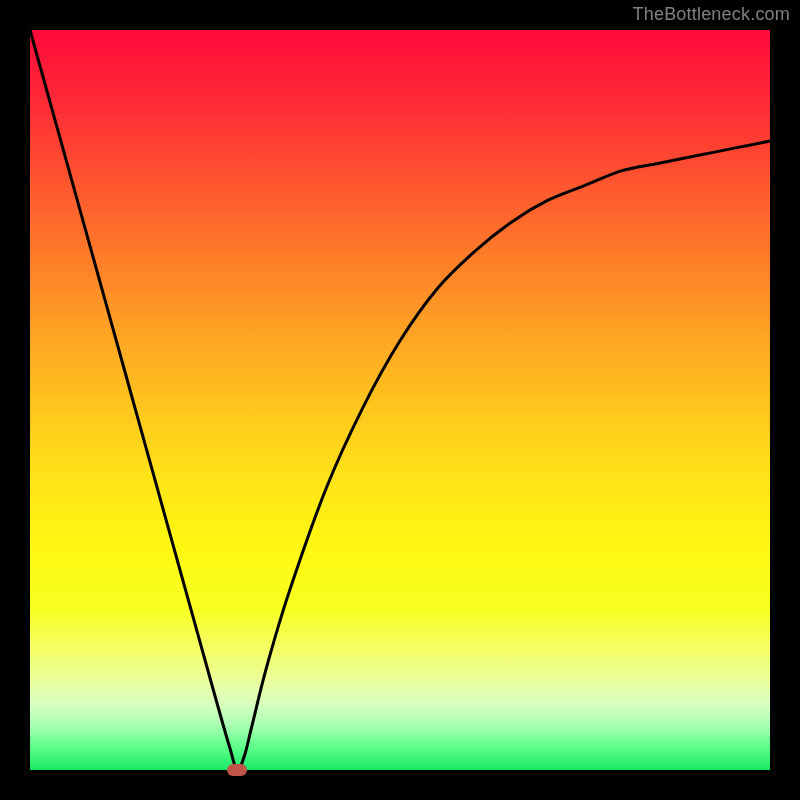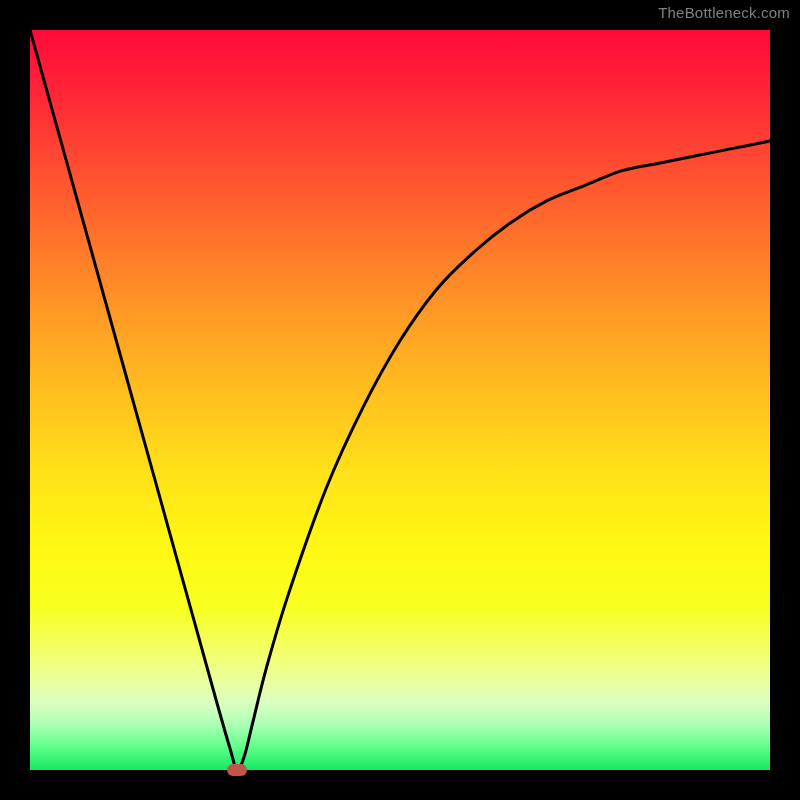--- a/index.html
+++ b/index.html
@@ -39,21 +39,21 @@
       #a8ffb4 94%,
       #5cff88 97%,
       #17e864 100%
     );
   }
   .watermark {
     position: absolute;
     top: 4px;
     right: 10px;
     color: #808080;
-    font-size: 15px;
+    font-size: 18px;
     font-weight: 500;
     letter-spacing: 0.2px;
     user-select: none;
   }
   svg.curve {
     position: absolute;
     left: 0;
     top: 0;
     width: 740px;
     height: 740px;

